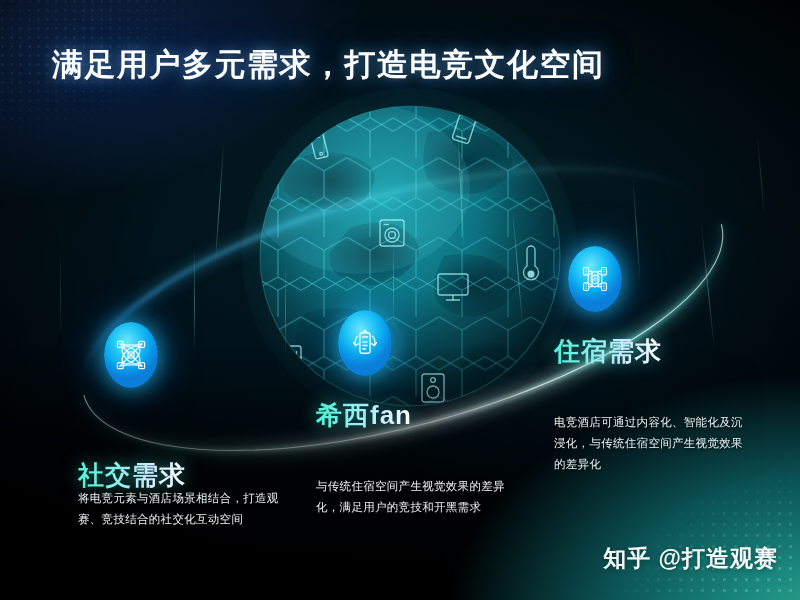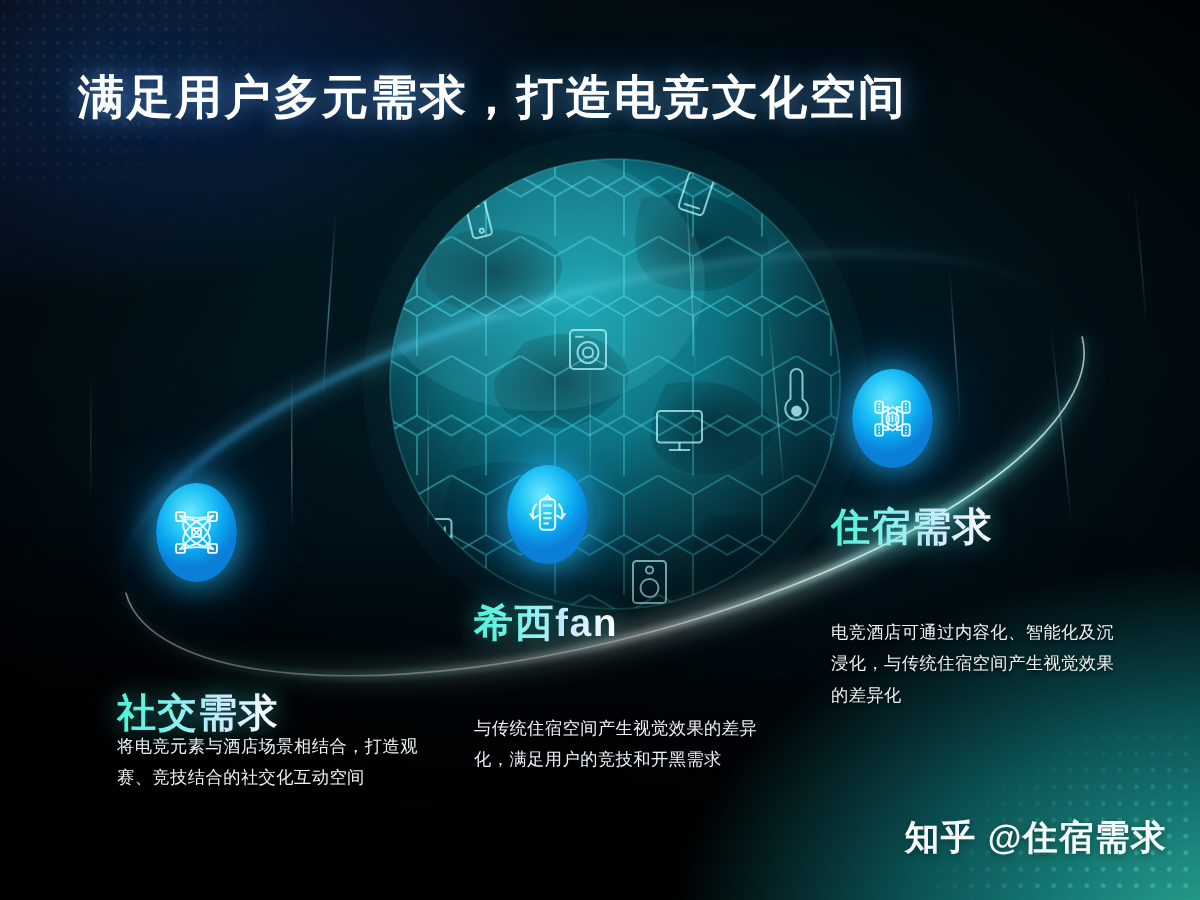--- a/index.html
+++ b/index.html
@@ -362,14 +362,14 @@
           <path d="M30.5 26.8 h0.1 M30.5 29 h0.1 M30.5 31.2 h0.1"></path>
           <path d="M12.5 11 h4 M23.5 11 h4 M12.5 29 h4 M23.5 29 h4"></path>
           <path d="M16.5 11 v6 M23.5 11 v6 M16.5 23 v6 M23.5 23 v6"></path>
         </g>
       </svg>
     </div>
     <div class="head">住宿需求</div>
     <div class="body">电竞酒店可通过内容化、智能化及沉浸化，与传统住宿空间产生视觉效果的差异化</div>
   </div>
 
-  <div class="watermark">知乎 @住宿需求</div>
+  <div class="watermark">知乎 @打造观赛</div>
 </div>
 
 </body></html>

